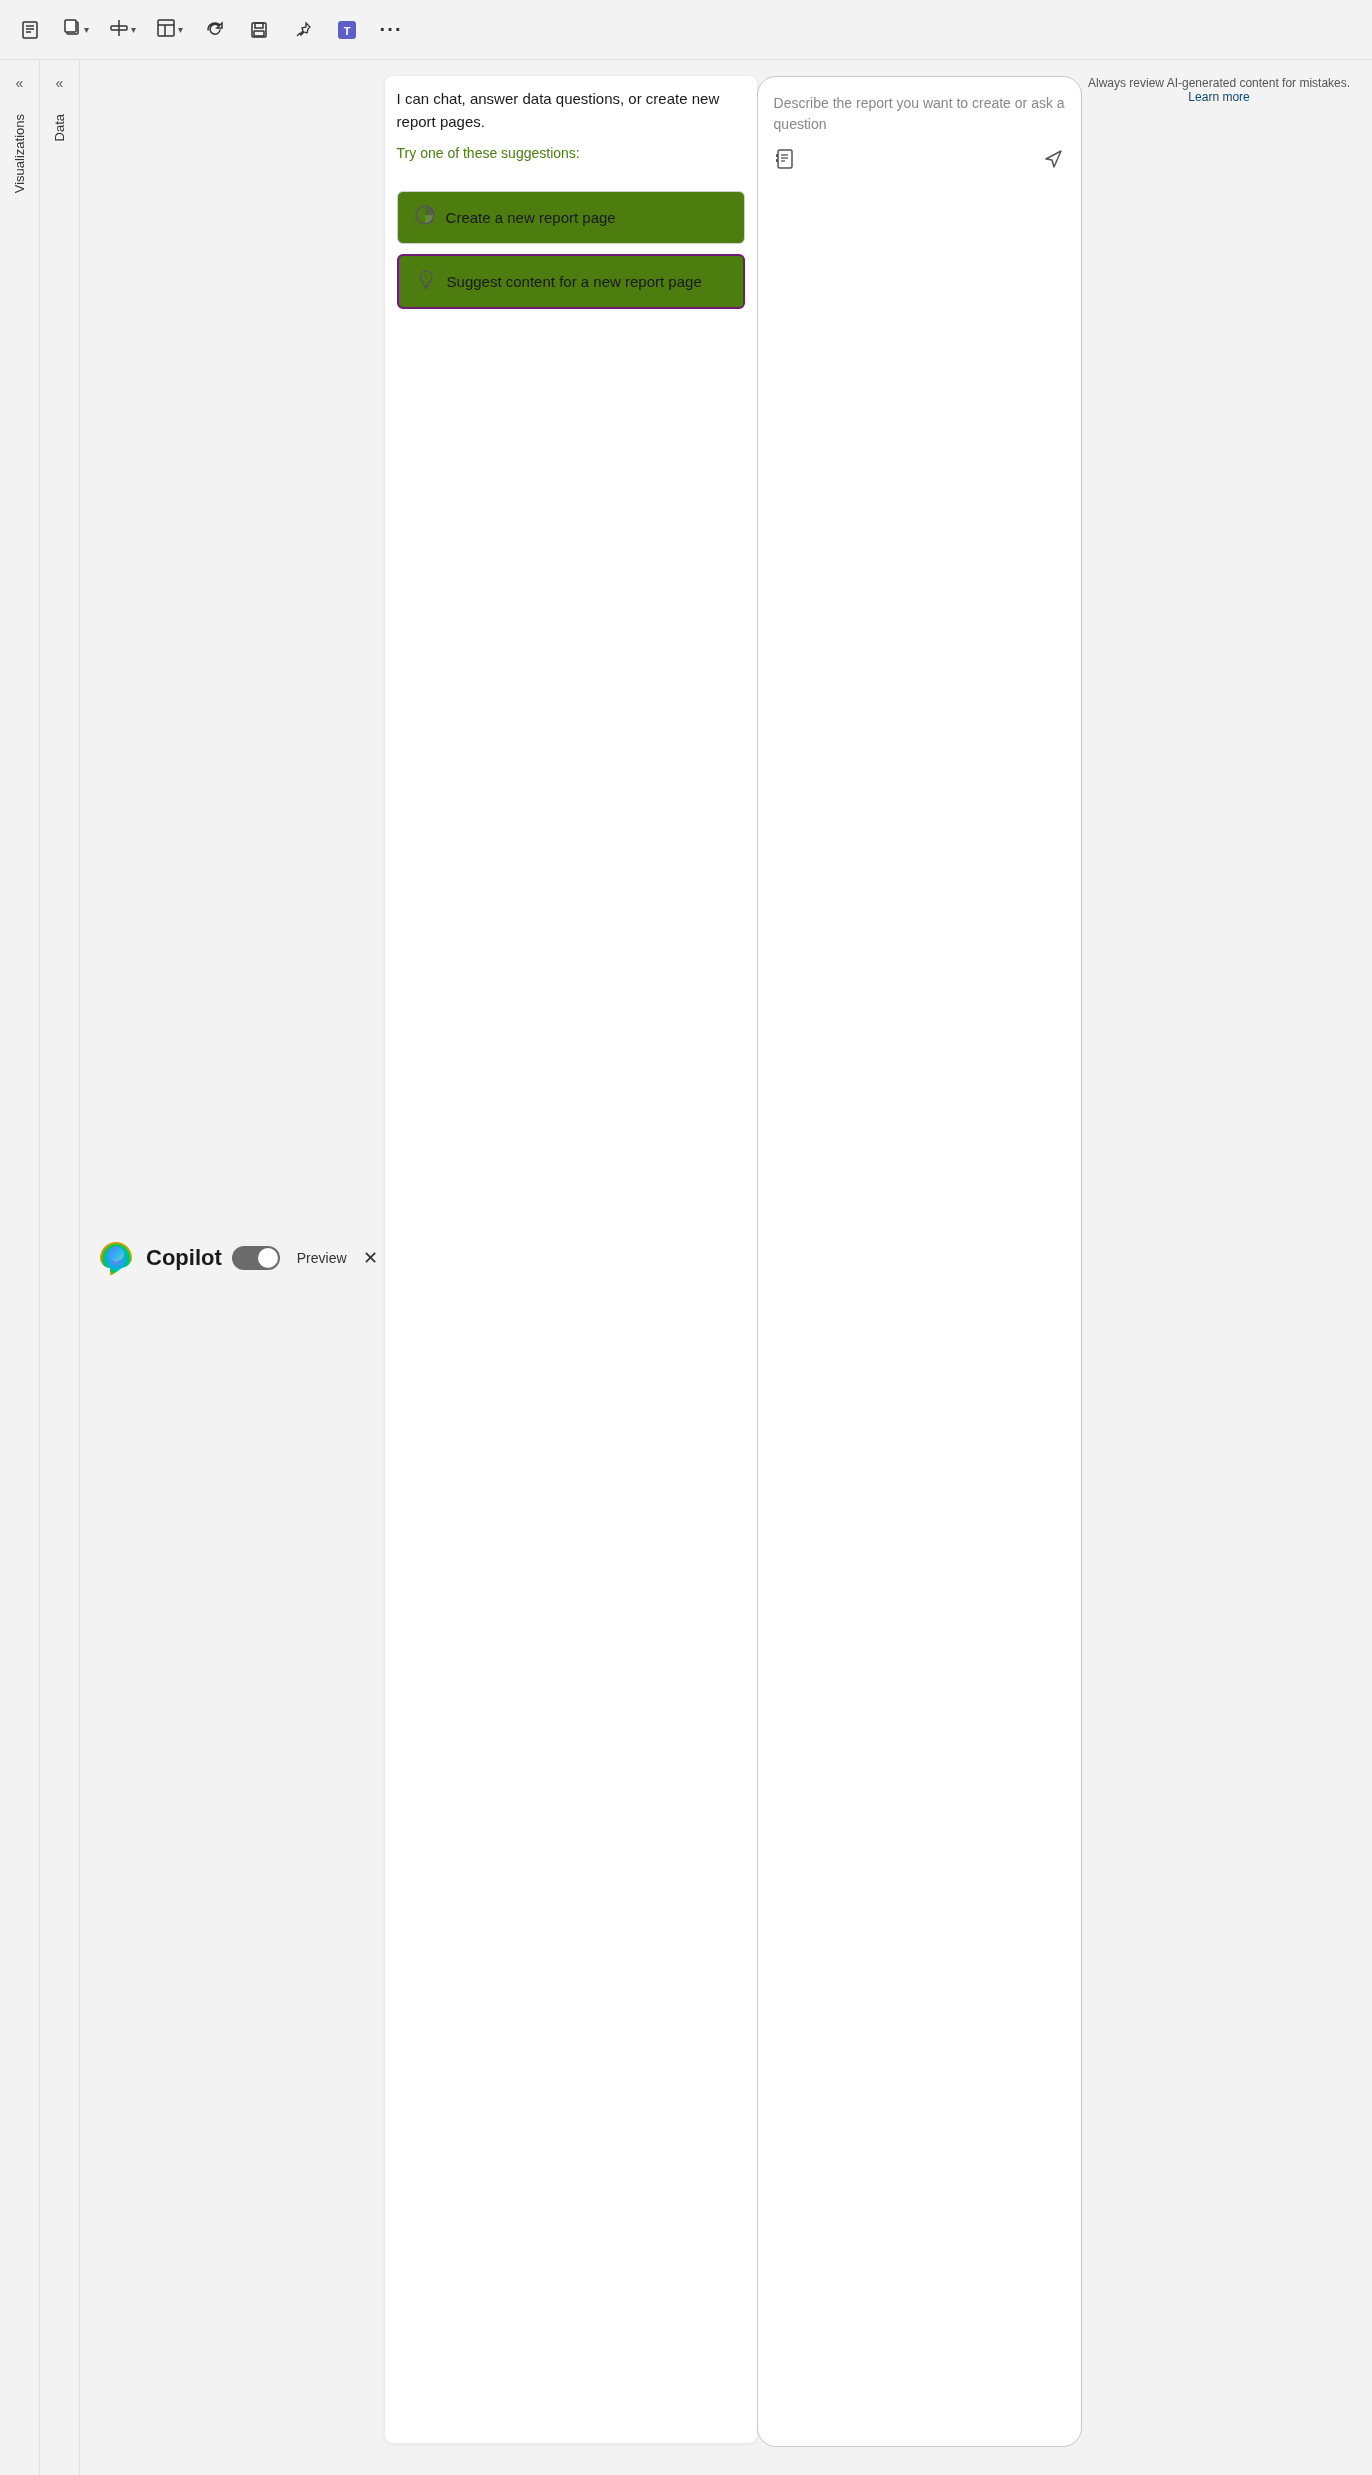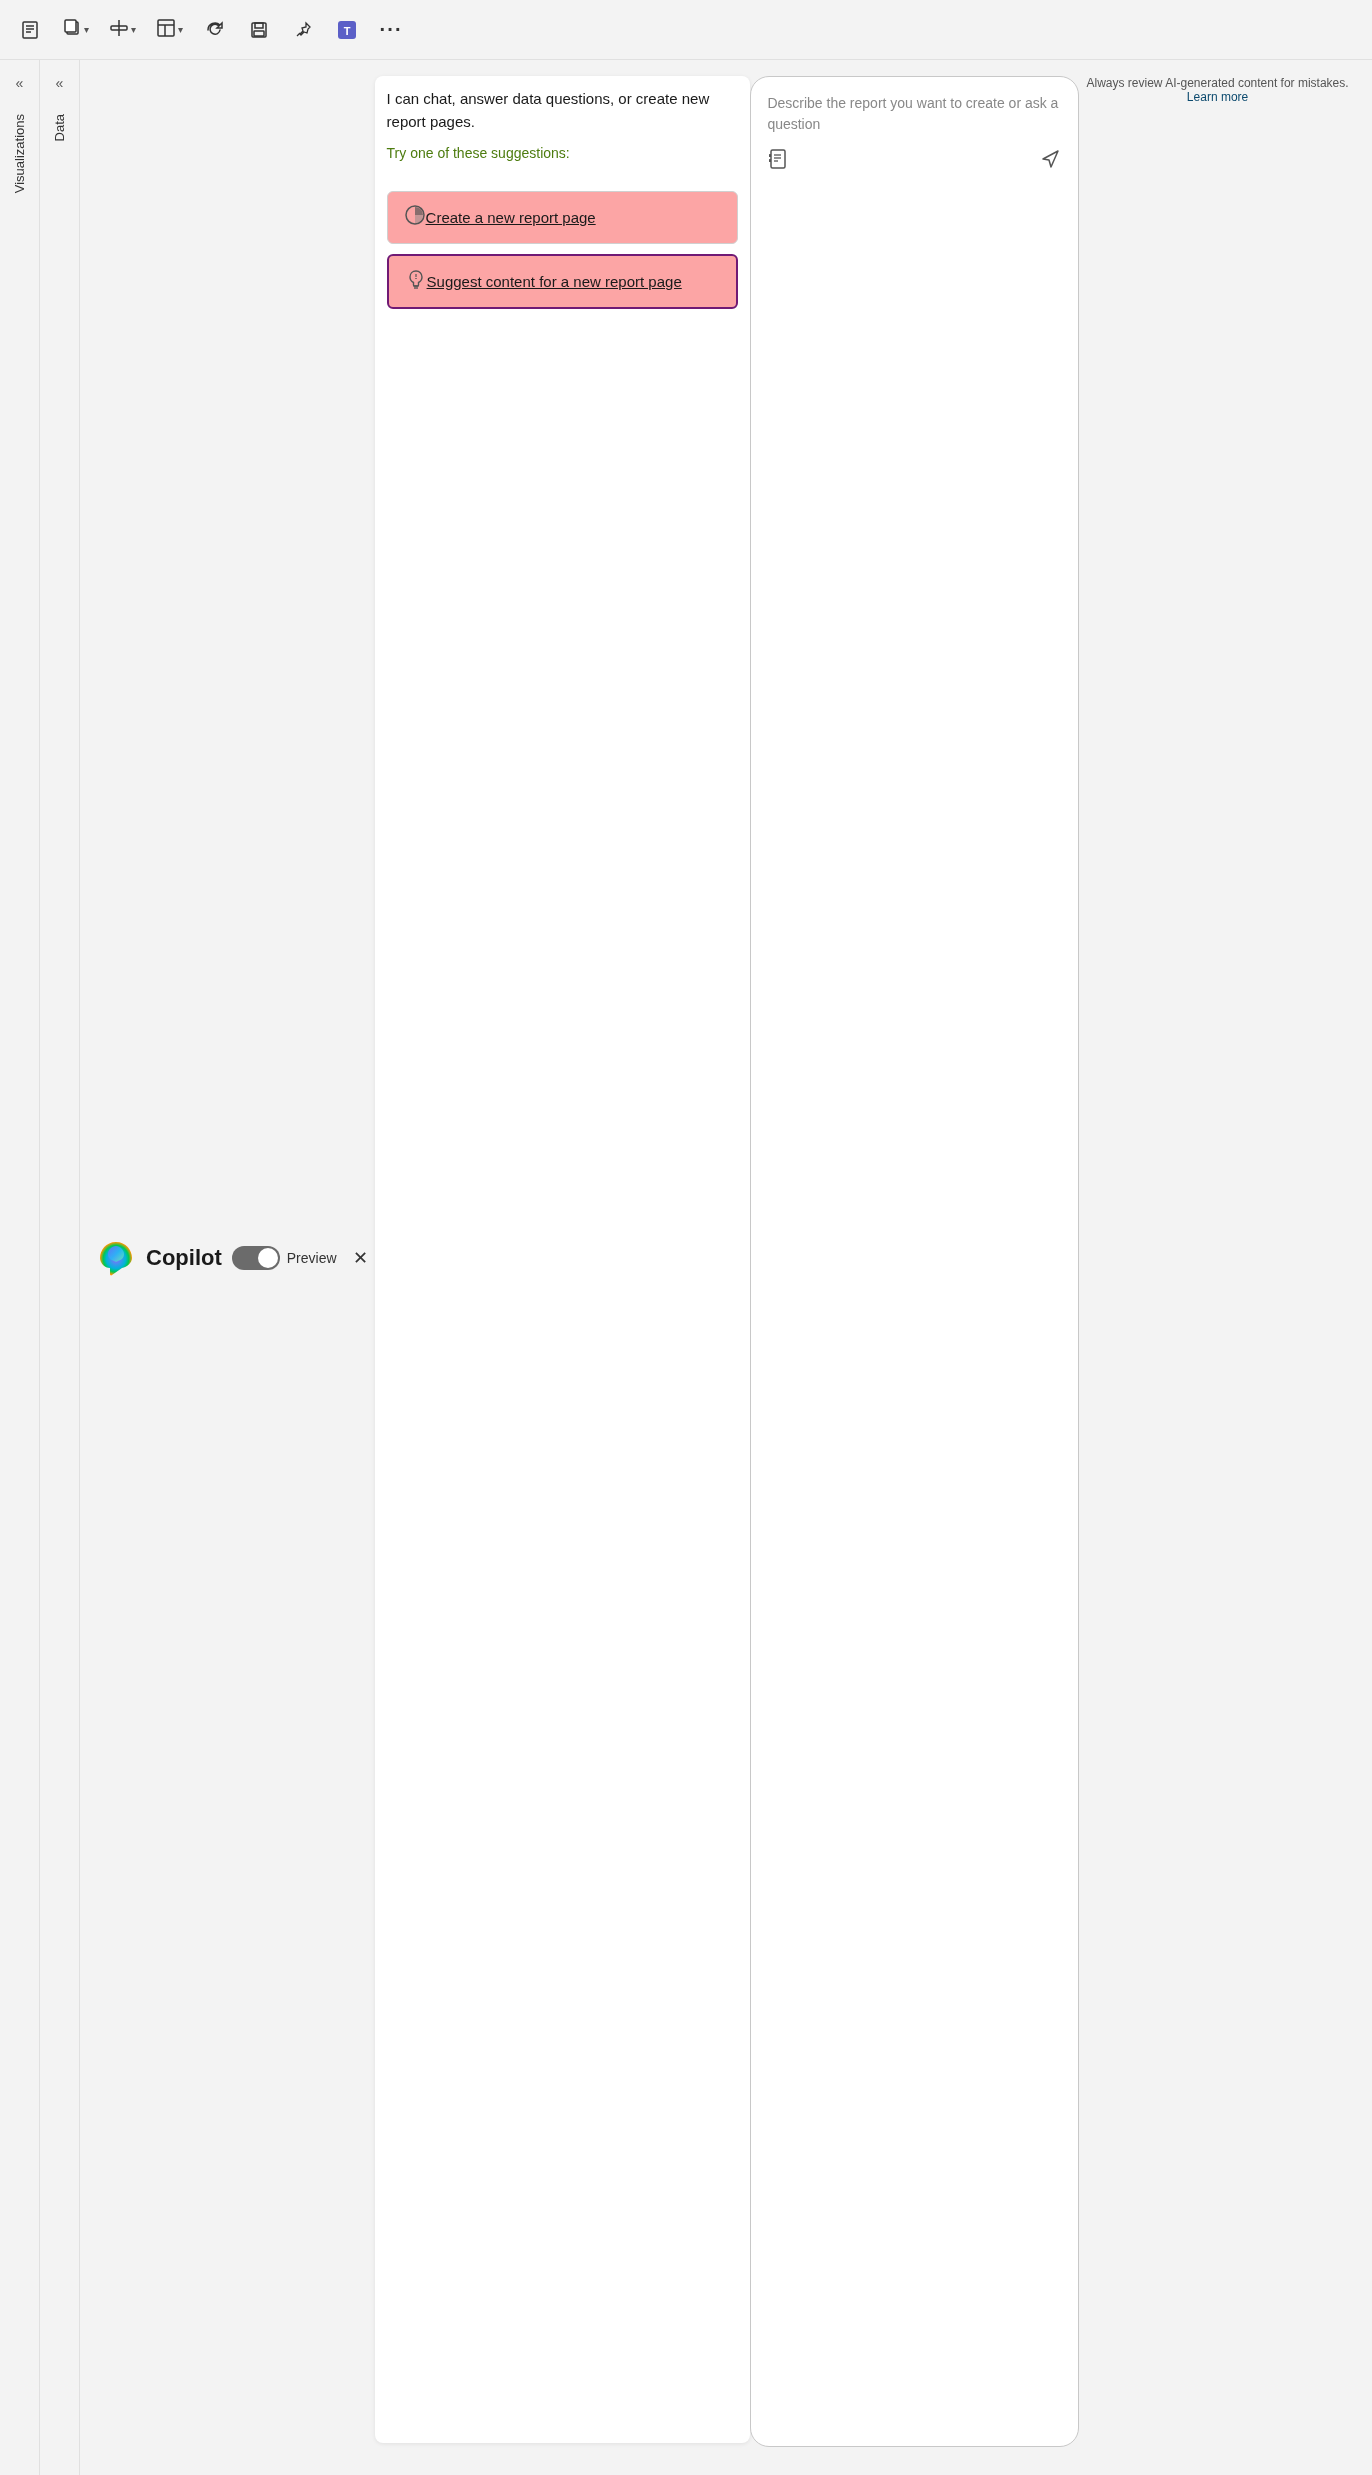--- a/index.html
+++ b/index.html
@@ -135,21 +135,21 @@
     .copilot-title {
       font-size: 22px;
       font-weight: 600;
       color: #1a1a1a;
       flex: 1;
     }
 
     .copilot-toggle-area {
       display: flex;
       align-items: center;
-      gap: 7px;
+      gap: 17px;
     }
 
     .toggle-switch {
       width: 48px;
       height: 24px;
       background: #6b6b6b;
       border-radius: 12px;
       position: relative;
       cursor: pointer;
     }
@@ -199,31 +199,31 @@
 
     .suggestion-prompt {
       font-size: 14px;
       color: #4d7c0f;
       margin-bottom: 30px;
     }
 
     .suggestion-btn {
       display: flex;
       align-items: center;
+      gap: 10px;
       width: 100%;
       padding: 12px 16px;
-      background: #fca5a5;
+      background: #4d7c0f;
       border: 1px solid #d0d0d0;
       border-radius: 6px;
       cursor: pointer;
       margin-bottom: 10px;
       font-size: 15px;
       color: #1a1a1a;
       text-align: left;
-      text-decoration: underline;
     }
 
     .suggestion-btn.highlighted {
       border: 2px solid #701a75;
     }
 
     .suggestion-btn-icon {
       font-size: 18px;
       color: #555;
       flex-shrink: 0;

